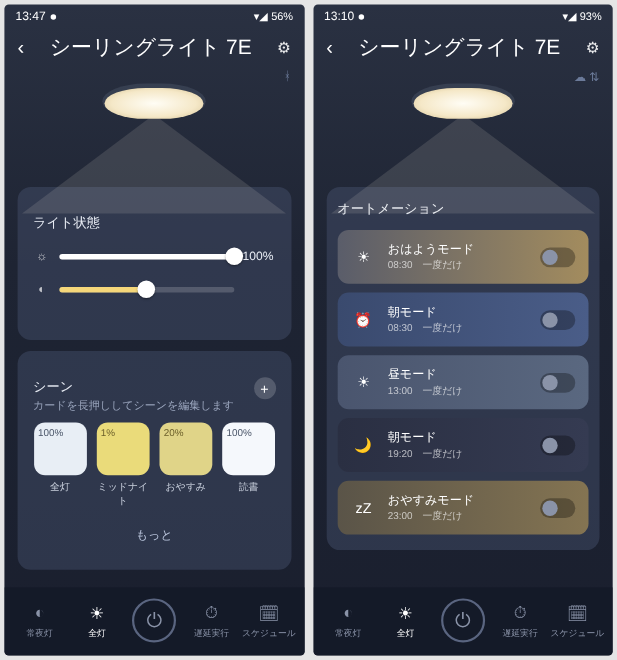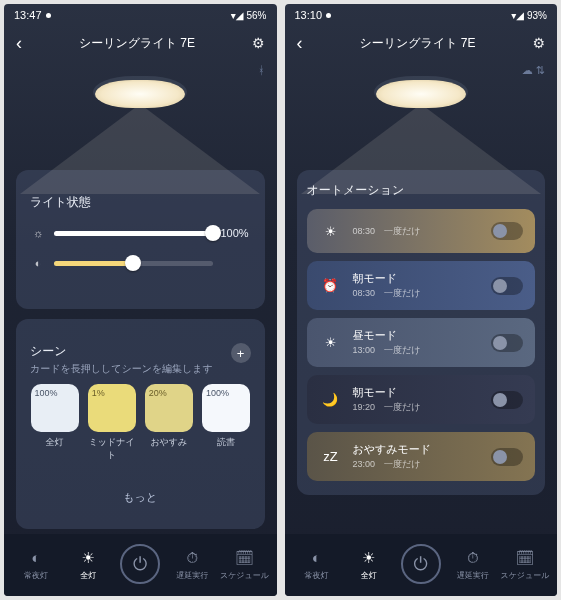--- a/index.html
+++ b/index.html
@@ -34,21 +34,21 @@
   .status-left { display: flex; align-items: center; gap: 4px; }
   .status-right { display: flex; align-items: center; gap: 3px; font-size: 10px;}
   .dot { width:5px; height:5px; border-radius:50%; background:#fff; display:inline-block;}
   .header {
     display: flex;
     align-items: center;
     justify-content: space-between;
     padding: 6px 12px;
     height: 34px;
   }
-  .title { font-size: 12px; font-weight: 500; }
+  .title { font-size: 19px; font-weight: 500; }
   .chev-left { font-size: 18px; }
   .gear-icon { font-size: 14px; opacity:.9;}
   .hero {
     height: 110px;
     position: relative;
     display: flex;
     justify-content: center;
   }
   .conn-icons {
     position: absolute;
@@ -107,21 +107,21 @@
   .warmth-fill { background: linear-gradient(90deg,#f5d77a,#f5d77a); }
   .val-label { font-size:11px; color:#e8ecf4; min-width:30px; }
   .sun-icon, .temp-icon { width:16px; height:16px; opacity:.7; display:flex;align-items:center;justify-content:center;}
   .scene-head { display:flex; justify-content:space-between; align-items:flex-start; }
   .scene-sub { font-size:10px; color:#9aa5bd; margin-top:2px; margin-bottom:8px; }
   .plus-btn { width:20px;height:20px;border-radius:50%;background:rgba(255,255,255,0.18);display:flex;align-items:center;justify-content:center;color:#fff;font-size:13px;}
   .scene-row { display:flex; gap:8px; }
   .scene-item { flex:1; text-align:center; }
   .scene-chip { width:48px;height:48px;border-radius:10px;margin:0 auto 4px;display:flex;align-items:flex-start;justify-content:flex-start;padding:4px;font-size:9px;color:#4a5568;}
   .scene-label { font-size:9px; color:#c8cfdc; }
-  .more-link { text-align:center; font-size:11px; color:#b8c3da; margin-top:28px;}
+  .more-link { text-align:center; font-size:11px; color:#b8c3da; margin-top:17px;}
   .auto-item {
     display:flex;align-items:center;padding:10px 12px;border-radius:10px;margin-bottom:8px;
   }
   .auto-icon { width:24px;height:24px;border-radius:4px;display:flex;align-items:center;justify-content:center;margin-right:10px;font-size:13px;}
   .auto-text { flex:1; }
   .auto-title { font-size:11px; font-weight:500; color:#fff;}
   .auto-sub { font-size:9px; color:rgba(255,255,255,0.65); margin-top:1px;}
   .toggle { width:32px;height:18px;background:rgba(0,0,0,0.3);border-radius:9px;position:relative;}
   .toggle::after { content:"";position:absolute;left:2px;top:2px;width:14px;height:14px;border-radius:50%;background:#8a93a8;}
   .bottom-nav {
@@ -252,20 +252,21 @@
     <div class="light-cone"></div>
     <div class="lamp"></div>
   </div>
   <div class="content">
     <div class="card" style="padding:12px 10px 6px;">
       <div class="card-title">オートメーション</div>
       <div id="auto-list">
           <div class="auto-item" style="background: linear-gradient(90deg, rgb(90, 93, 106), rgb(163, 140, 94));">
             <div class="auto-icon">☀</div>
             <div class="auto-text">
+              <div class="auto-title">おはようモード</div>
               <div class="auto-sub">08:30　一度だけ</div>
             </div>
             <div class="toggle"></div>
           </div>
           <div class="auto-item" style="background: linear-gradient(90deg, rgb(58, 74, 110), rgb(74, 93, 136));">
             <div class="auto-icon">⏰</div>
             <div class="auto-text">
               <div class="auto-title">朝モード</div>
               <div class="auto-sub">08:30　一度だけ</div>
             </div>

